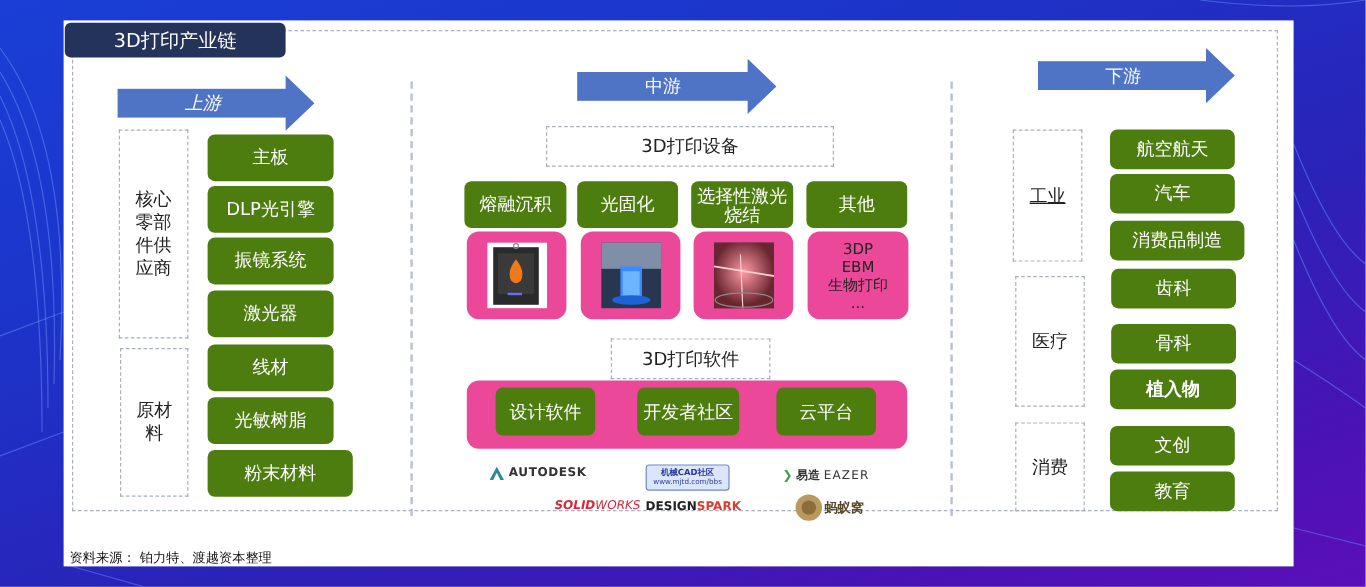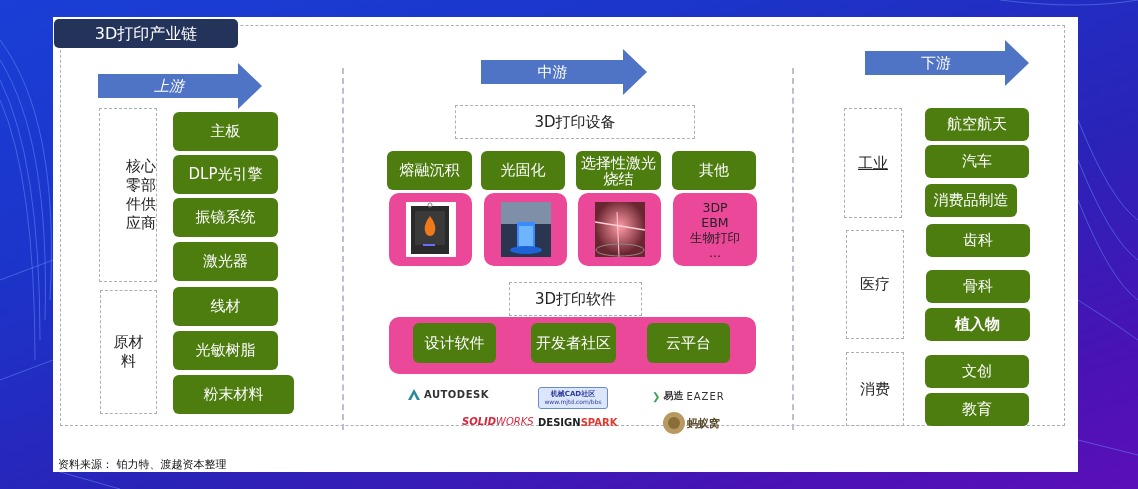--- a/index.html
+++ b/index.html
@@ -93,21 +93,21 @@
   <div class="head" style="left:142px;"></div>
 </div>
 <div class="arrow" style="left:865px; top:40px; width:165px;">
   <div class="shaft" style="width:142px;">下游</div>
   <div class="head" style="left:140px;"></div>
 </div>
 
 <div class="vdash" style="left:342px; top:68px; height:362px;"></div>
 <div class="vdash" style="left:792px; top:68px; height:362px;"></div>
 
-<div class="dbox" style="left:99px; top:108px; width:58px; height:174px;justify-content:flex-end;">
+<div class="dbox" style="left:99px; top:108px; width:58px; height:174px;">
   <div>
     <div>核心</div>
     <div>零部</div>
     <div>件供</div>
     <div>应商</div>
   </div>
 </div>
 <div class="dbox" style="left:100px; top:290px; width:57px; height:124px;">
   <div>
     <div>原材</div>
@@ -213,20 +213,20 @@
     </svg>
   <span style="margin-left:1px; font-size:11px;">蚂蚁窝</span>
 </div>
 
 <div class="dbox" style="left:844px; top:108px; width:58px; height:110px; text-decoration:underline;">工业</div>
 <div class="dbox" style="left:846px; top:230px; width:58px; height:109px;">医疗</div>
 <div class="dbox" style="left:846px; top:352px; width:58px; height:74px;">消费</div>
 
 <div class="pill" style="left:925px; top:108px; width:104px; height:33px;">航空航天</div>
 <div class="pill" style="left:925px; top:145px; width:104px; height:33px;">汽车</div>
-<div class="pill" style="left:925px; top:184px; width:92px; height:33px;">消费品制造</div>
+<div class="pill" style="left:925px; top:184px; width:112px; height:33px;">消费品制造</div>
 <div class="pill" style="left:926px; top:224px; width:104px; height:33px;">齿科</div>
 <div class="pill" style="left:926px; top:270px; width:104px; height:33px;">骨科</div>
 <div class="pill" style="left:925px; top:308px; width:105px; height:33px;font-weight:bold;">植入物</div>
 <div class="pill" style="left:925px; top:355px; width:104px; height:33px;">文创</div>
 <div class="pill" style="left:925px; top:393px; width:104px; height:33px;">教育</div>
 
 <div class="source">资料来源： 铂力特、渡越资本整理</div>
 
 </body></html>

